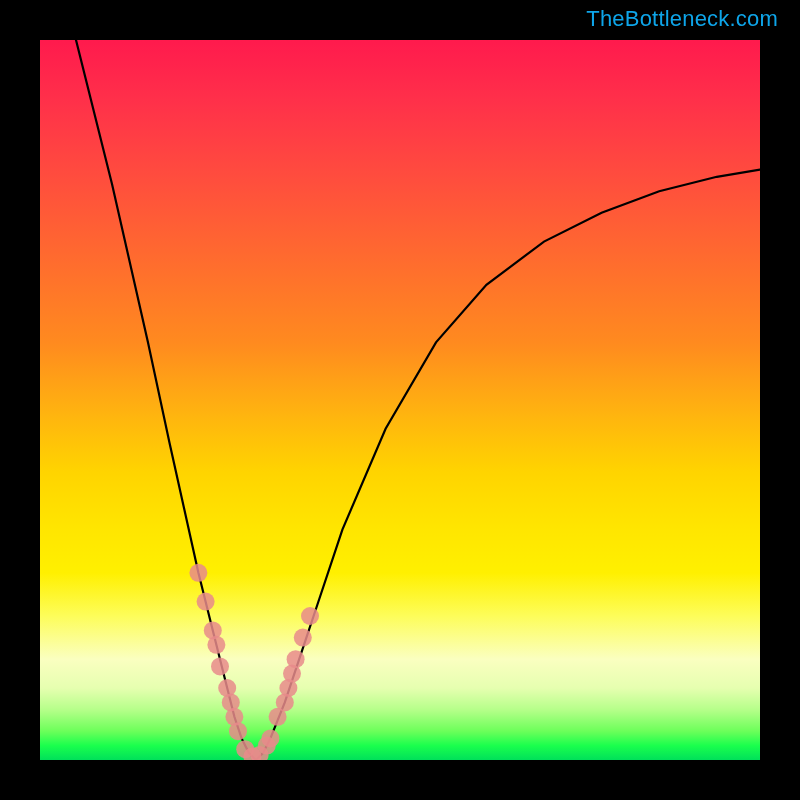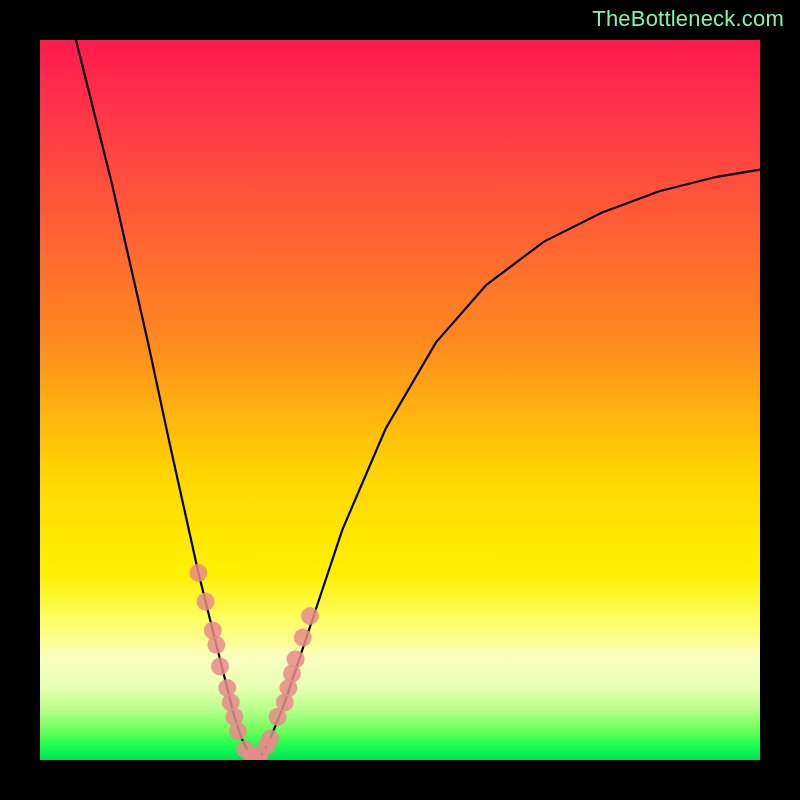--- a/index.html
+++ b/index.html
@@ -39,22 +39,22 @@
       #e6ffb0 90%,
       #b6ff8a 93%,
       #6cff5a 96%,
       #1aff4d 98%,
       #00e05a 100%
     );
   }
   .watermark {
     position: absolute;
     top: 6px;
-    right: 16px;
-    color: #86efac;
+    right: 22px;
+    color: #0ea5e9;
     font-size: 22px;
     font-weight: 500;
     letter-spacing: 0.2px;
     user-select: none;
   }
   svg.curve {
     position: absolute;
     left: 0;
     top: 0;
     width: 720px;

